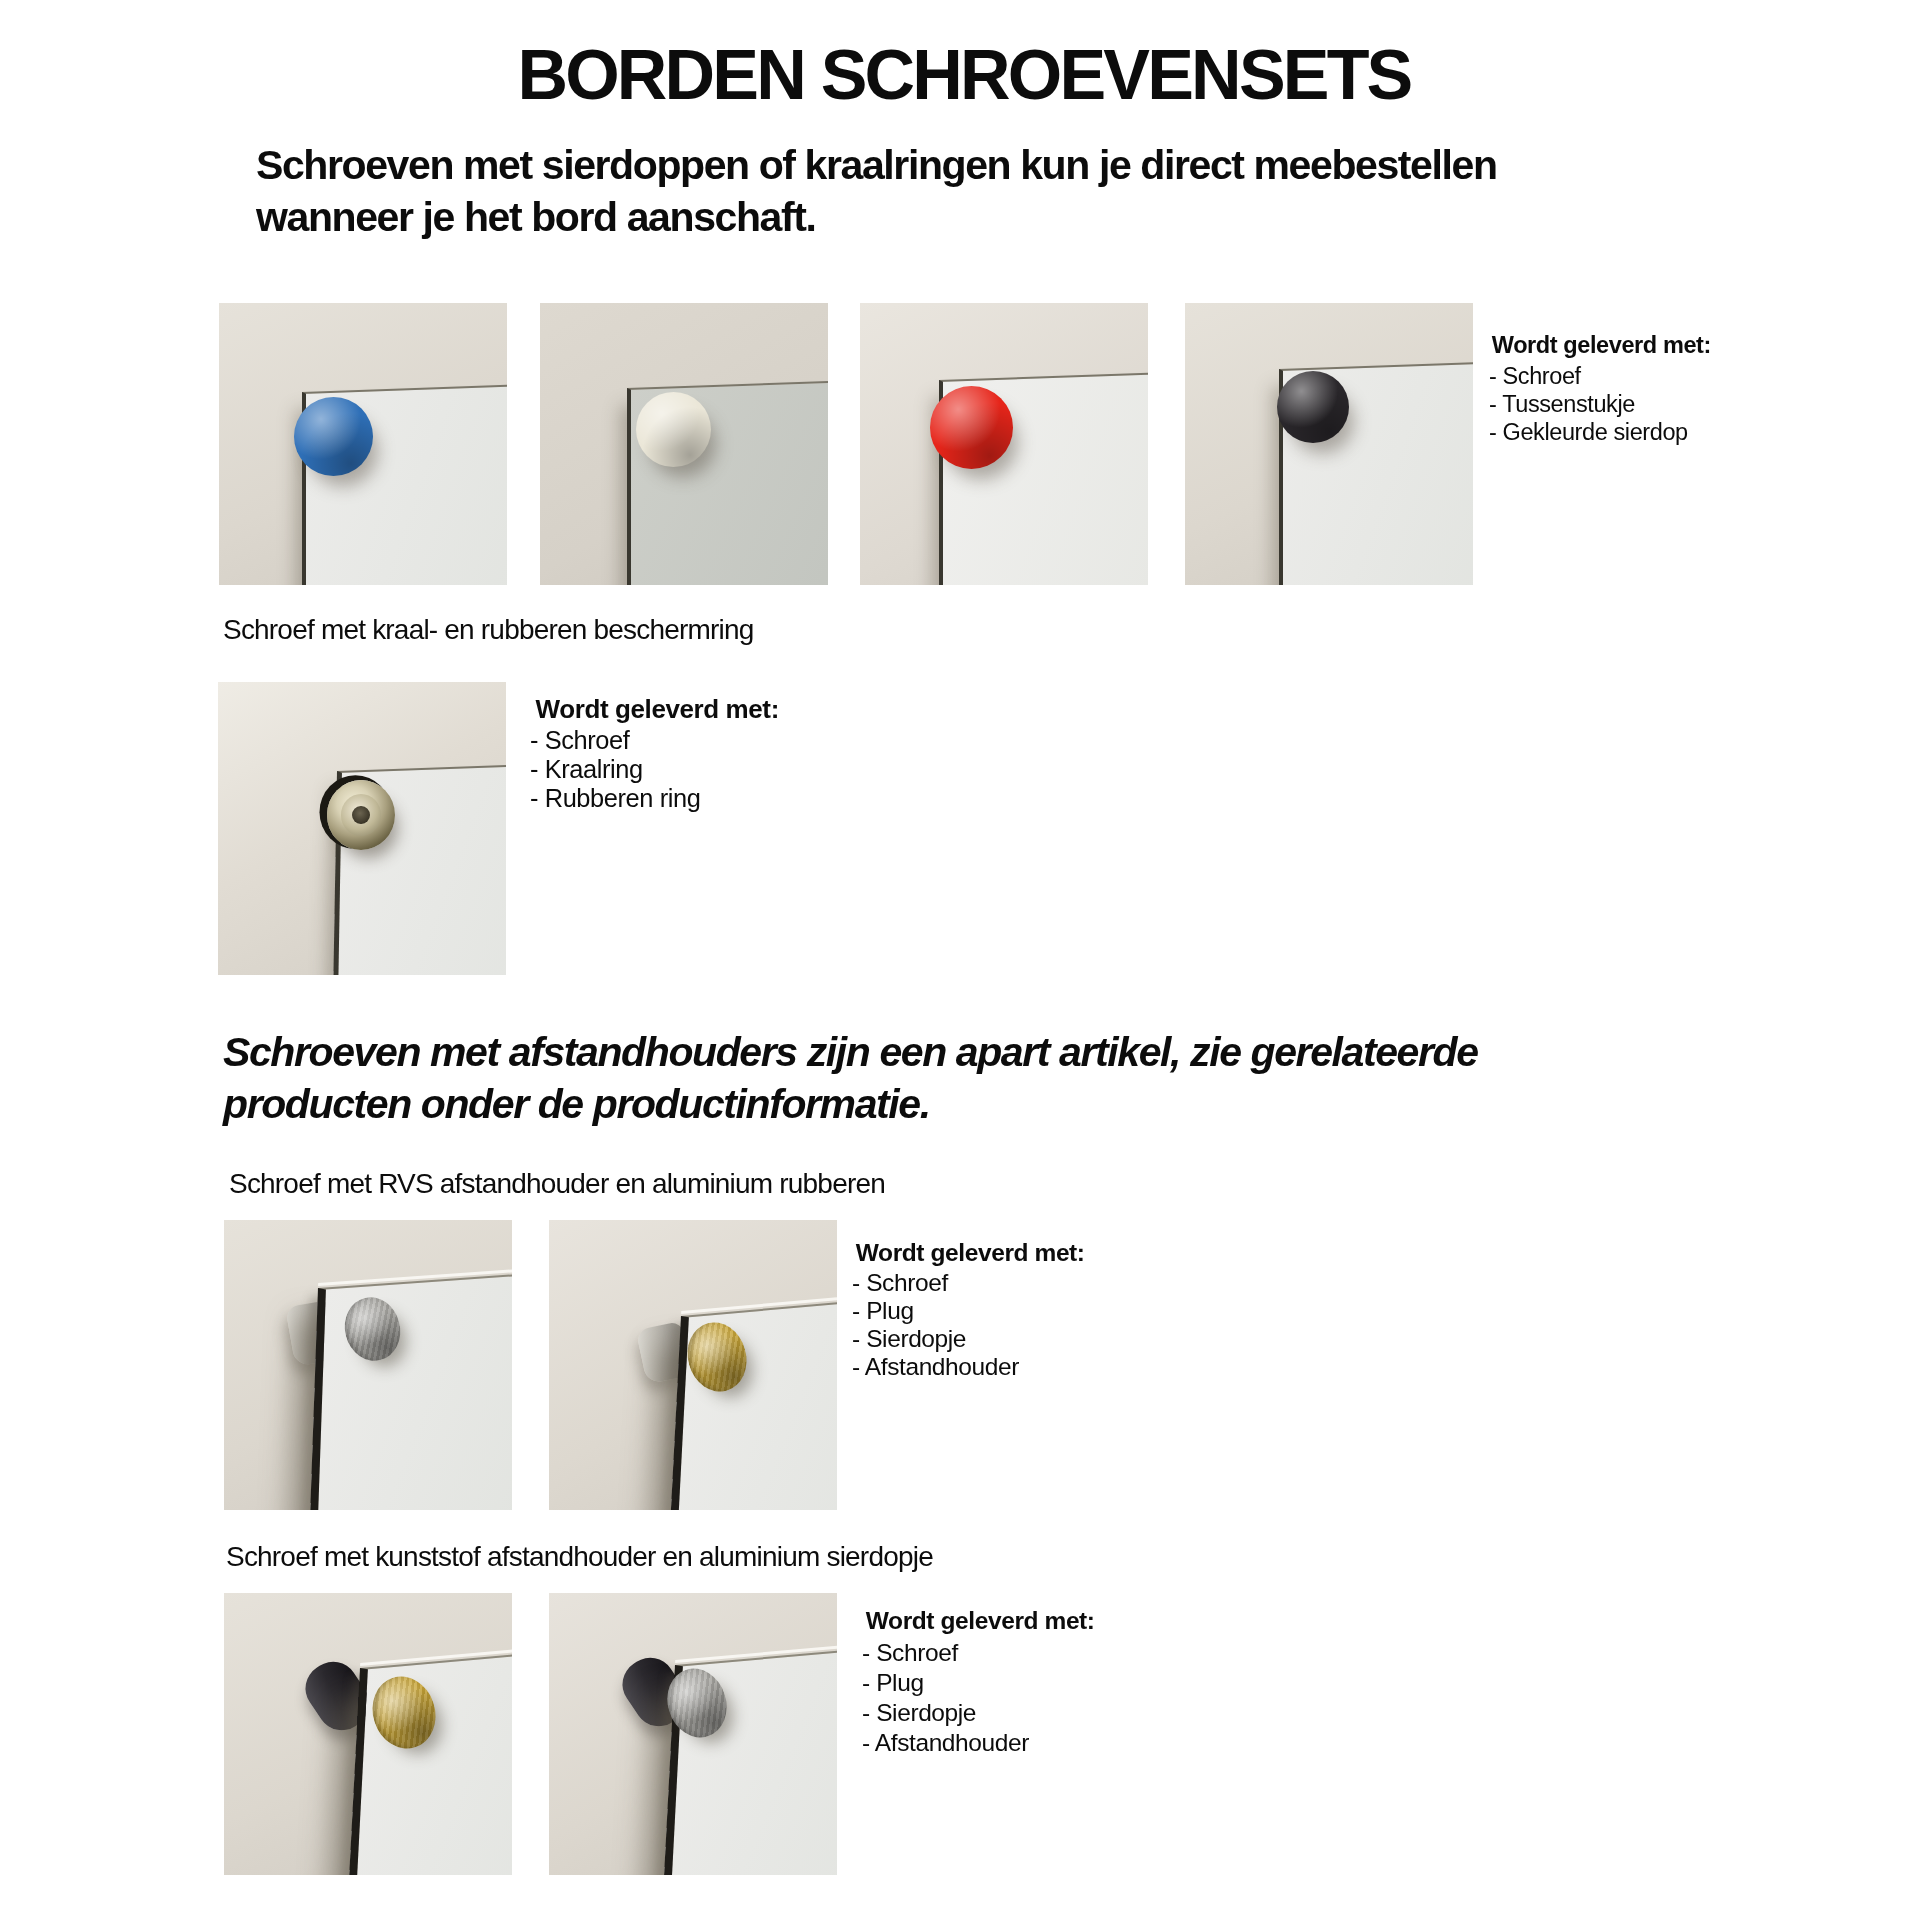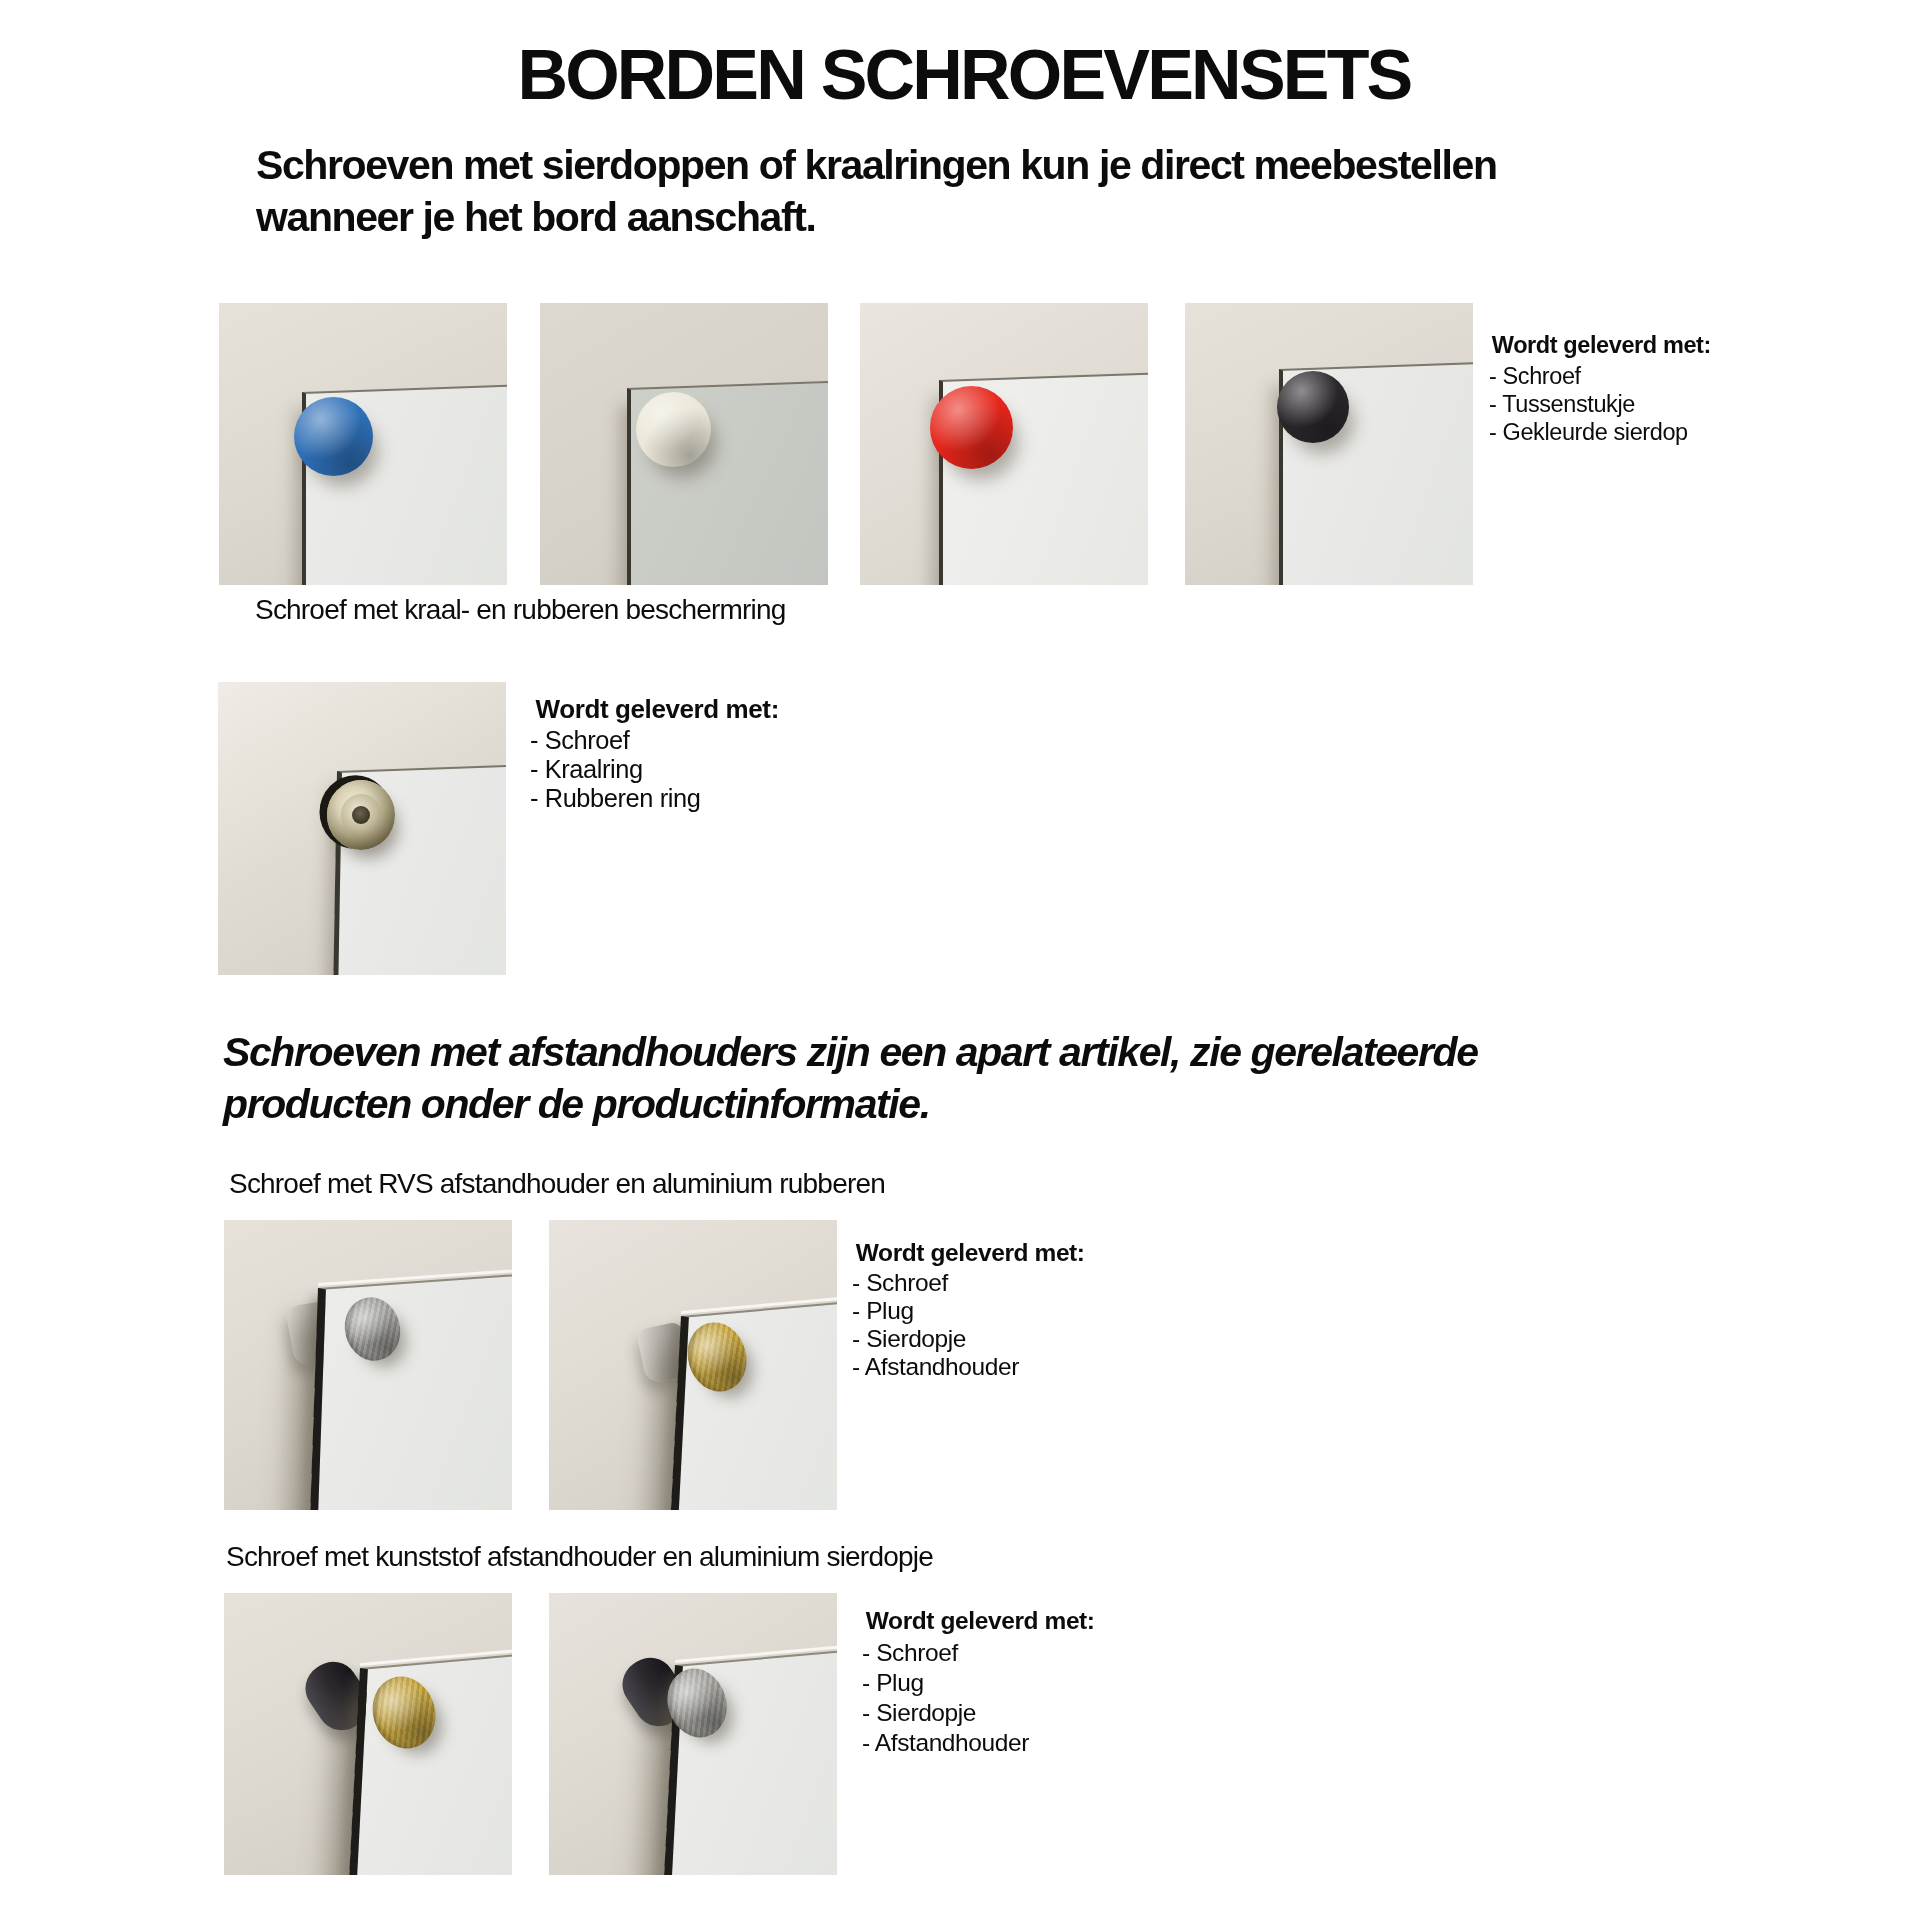--- a/index.html
+++ b/index.html
@@ -8,21 +8,21 @@
 
   
   .title{position:absolute;top:40px;left:0;width:100%;text-align:center;
          font-size:70px;font-weight:700;letter-spacing:-2.8px;line-height:1;white-space:pre;}
   .lede{position:absolute;font-size:41px;font-weight:700;line-height:52px;
         letter-spacing:-1.4px;white-space:pre;}
   #intro{left:216px;top:139px;margin-left:40px;}
   #note{left:223px;top:1026px;font-style:italic;}
   .caption{position:absolute;font-size:28px;letter-spacing:-0.8px;white-space:pre;}
   #cap1{left:226px;top:264px;}
-  #cap2{left:223px;top:594px;margin-left:32px;}
+  #cap2{left:223px;top:614px;}
   #cap3{left:229px;top:1168px;}
   #cap4{left:226px;top:1541px;}
 
   .block{position:absolute;letter-spacing:-0.4px;}
   .block .bhead{font-weight:700;}
   #block1{left:1489px;top:331px;font-size:23.5px;line-height:28px;}
   #block1 .bhead{padding-left:2.8px;margin-bottom:2.8px;}
   #block2{left:530px;top:695px;font-size:25.4px;line-height:29px;}
   #block2 .bhead{padding-left:5.6px;margin-bottom:1.9px;font-size:26px;}
   #block3{left:852px;top:1239px;font-size:24.5px;line-height:28px;}

